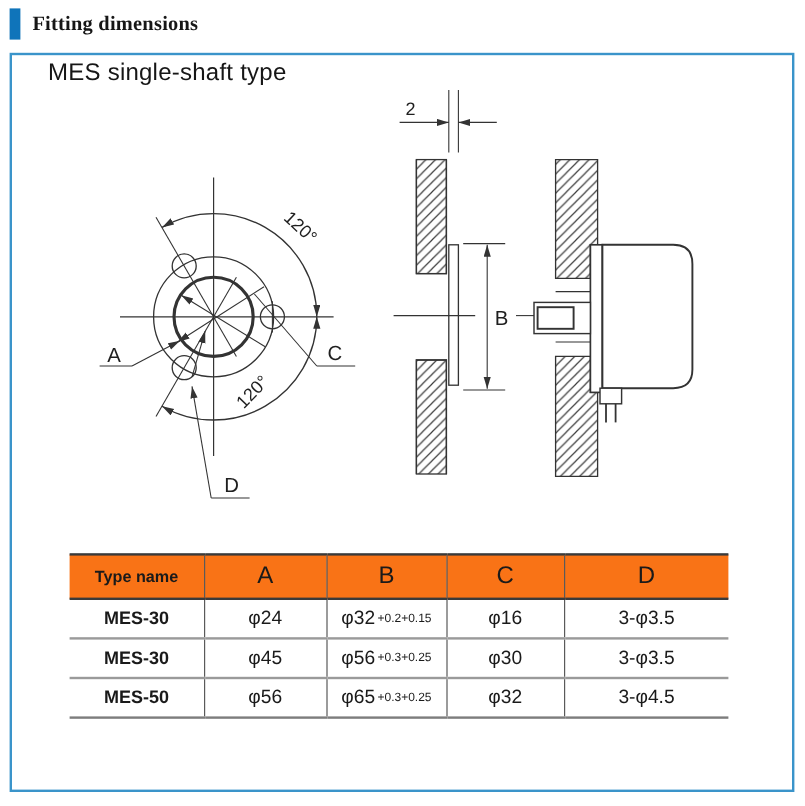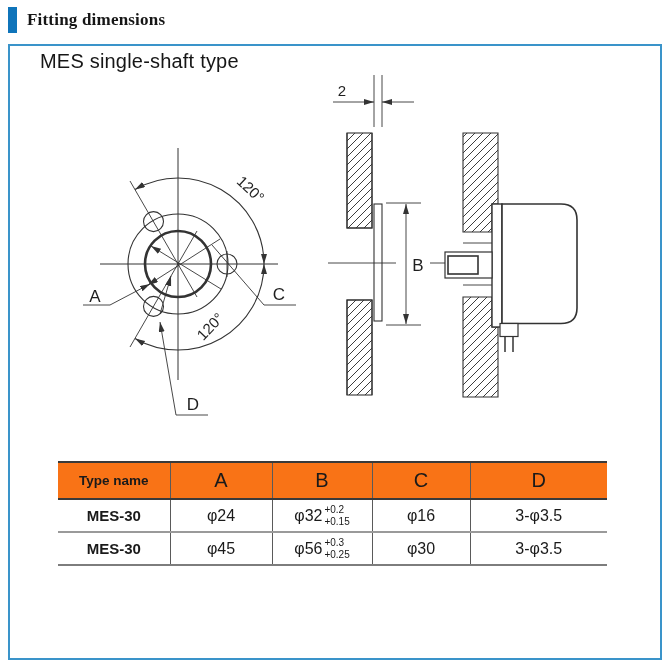--- a/index.html
+++ b/index.html
@@ -31,21 +31,21 @@
   .dim-table thead th {
     background:#f97316; height:37px;
     border-top:2.5px solid #3a3a3a; border-bottom:2.5px solid #3a3a3a;
     font-size:20px; font-weight:400;
   }
   .dim-table thead th.type-h { font-size:13.5px; font-weight:700; }
   .dim-table tbody td { height:33px; border-bottom:2px solid #9a9a9a; font-size:16px; }
   .dim-table tbody tr:last-child td { border-bottom:2.5px solid #7d7d7d; }
   .dim-table td.type-c { font-weight:700; font-size:15px; }
   .bwrap { display:inline-flex; align-items:center; justify-content:center; }
-  .tol { display:inline-flex; flex-direction:column; font-size:10px; line-height:1.12; text-align:left; margin-left:2px; }
+  .tol { display:inline-flex; flex-direction:row; font-size:10px; line-height:1.12; text-align:left; margin-left:2px; }
 </style>
 </head>
 <body>
 
 <div class="page-header">
   <div class="accent-bar"></div>
   <div class="page-title">Fitting dimensions</div>
 </div>
 
 <div class="content-box"></div>
@@ -180,14 +180,27 @@
       <td><span class="bwrap">
             <span>φ56</span>
             <span class="tol">
               <span>+0.3</span>
               <span>+0.25</span>
             </span>
           </span></td>
       <td>φ30</td>
       <td>3-φ3.5</td>
     </tr>
+    <tr>
+      <td class="type-c">MES-50</td>
+      <td>φ56</td>
+      <td><span class="bwrap">
+            <span>φ65</span>
+            <span class="tol">
+              <span>+0.3</span>
+              <span>+0.25</span>
+            </span>
+          </span></td>
+      <td>φ32</td>
+      <td>3-φ4.5</td>
+    </tr>
   </tbody>
 </table>
 
 </body></html>

